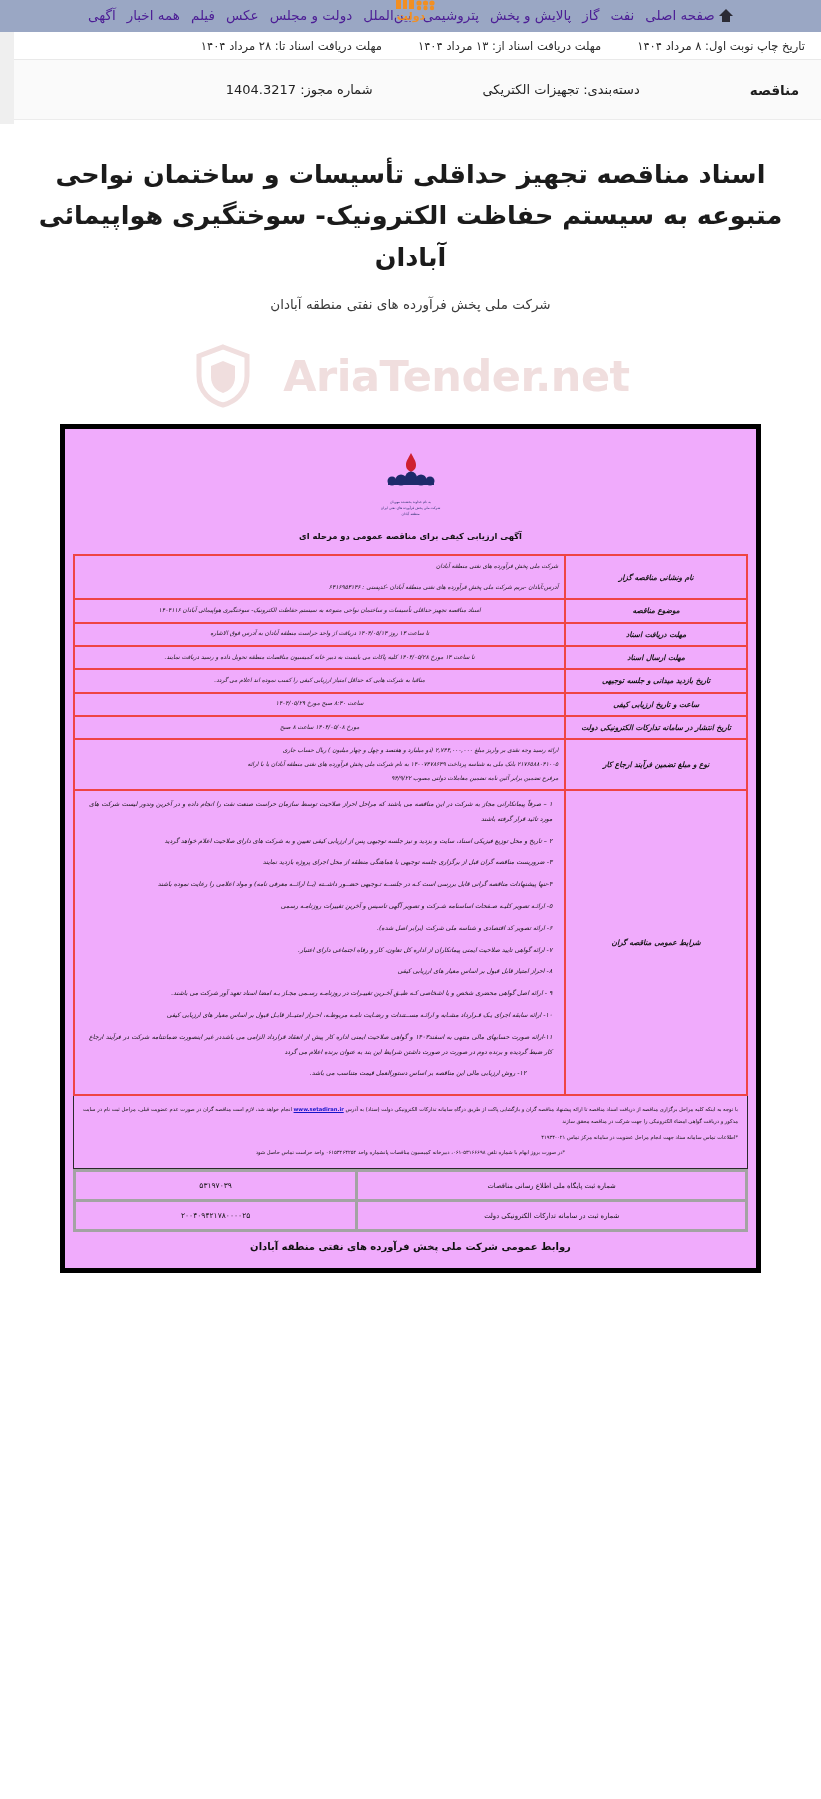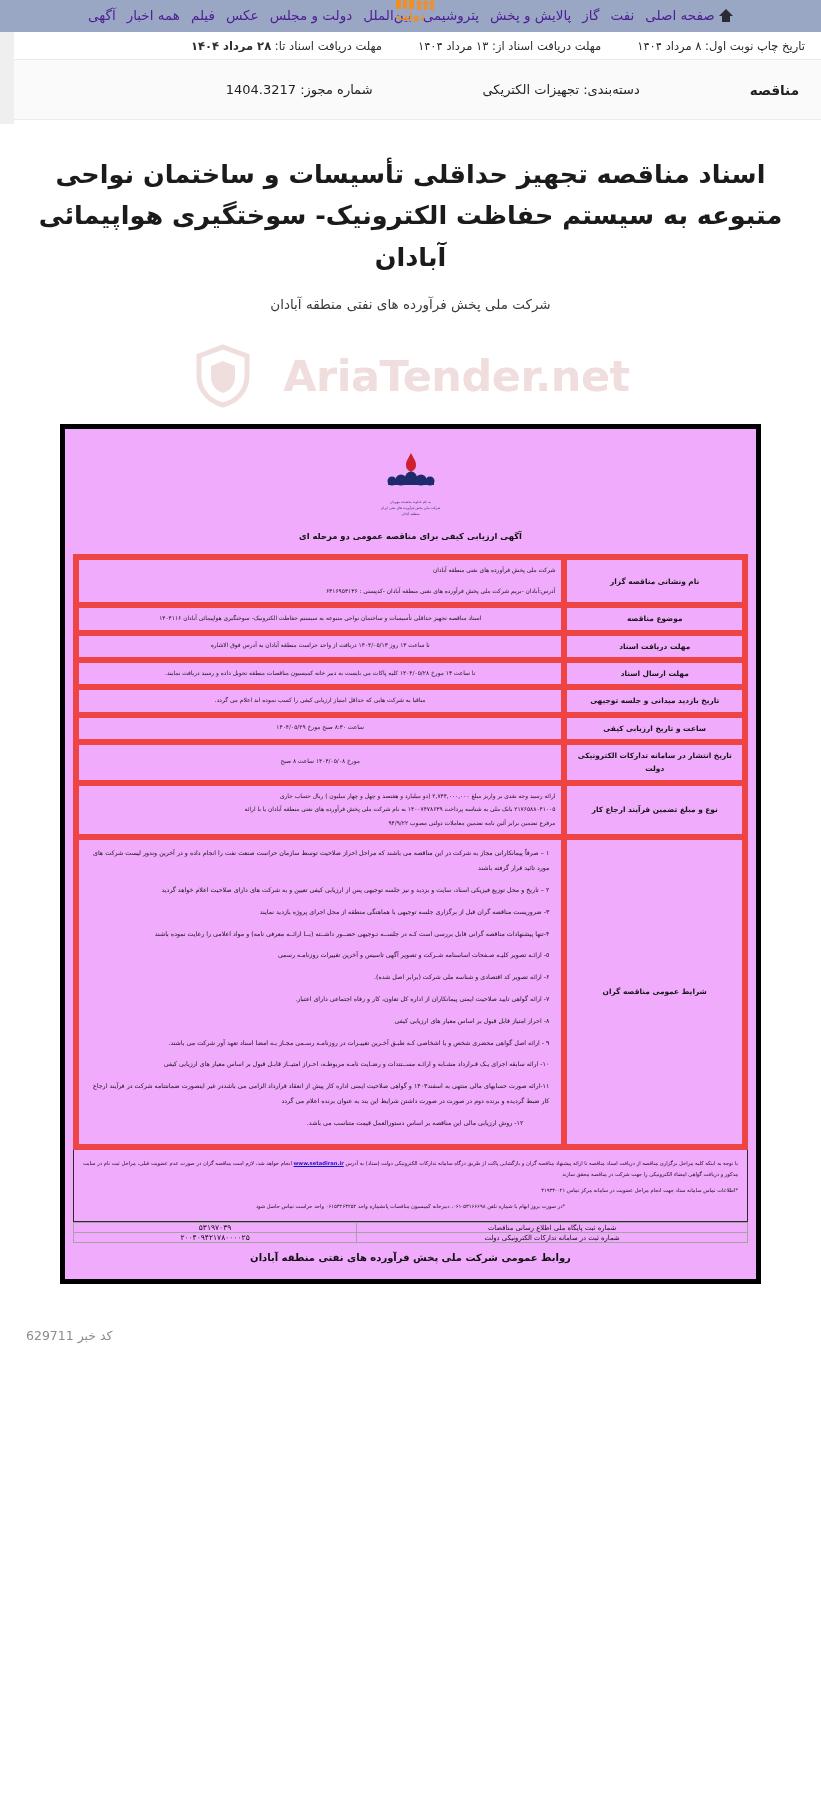--- a/index.html
+++ b/index.html
@@ -68,21 +68,21 @@
     align-items: center;
     direction: rtl;
     padding: 0 16px;
     font-size: 11.5px;
     color: #2d2d2d;
     white-space: nowrap;
     overflow: hidden;
   }
   .datebar .seg { margin-left: 36px; }
   .datebar .seg:last-child { margin-left: 0; }
-  .datebar b { font-weight: 700; }
+  .datebar b { font-weight: 400; }
 
   .rail {
     position: absolute;
     left: 0; top: 32px;
     width: 14px; height: 92px;
     background: #efefef;
   }
   .page { position: relative; }
 
   
@@ -175,24 +175,25 @@
     color: #111;
     padding: 12px 0 13px;
   }
 
   table.t {
     width: 100%;
     border-collapse: collapse;
     table-layout: fixed;
   }
   table.t td {
-    border: 6px solid #ef4444;
+    border: 2px solid #ef4444;
     padding: 4px 6px;
     vertical-align: middle;
     color: #151515;
+    font-style: italic;
   }
   td.lbl {
     width: 27%;
     text-align: center;
     font-weight: 700;
     font-size: 7.4px;
     line-height: 1.8;
   }
   td.val {
     font-size: 5.9px;
@@ -234,22 +235,22 @@
     font-weight: 700;
   }
   .note .ctr { text-align: center; }
 
   table.foot {
     width: 100%;
     border-collapse: collapse;
     table-layout: fixed;
   }
   table.foot td {
-    border: 1px solid #a3a3a3;
-    padding: 0 8px;
+    border: 3px solid #a3a3a3;
+    padding: 9px 8px;
     font-size: 6.8px;
     color: #121212;
   }
   table.foot td.k { text-align: center; width: 58%; }
   table.foot td.v { text-align: center; font-size: 7.6px; letter-spacing: .4px; }
 
   .doc-footer {
     text-align: center;
     font-size: 10px;
     font-weight: 700;
@@ -428,15 +429,14 @@
             </tr>
           </tbody>
         </table>
 
         <div class="doc-footer">روابط عمومی شرکت ملی پخش فرآورده های نفتی منطقه آبادان</div>
 
       </div>
     </div>
   </div>
 
-  <div class="codebar">کد خبر 629711</div>
 
 </div>
 
 </body></html>

